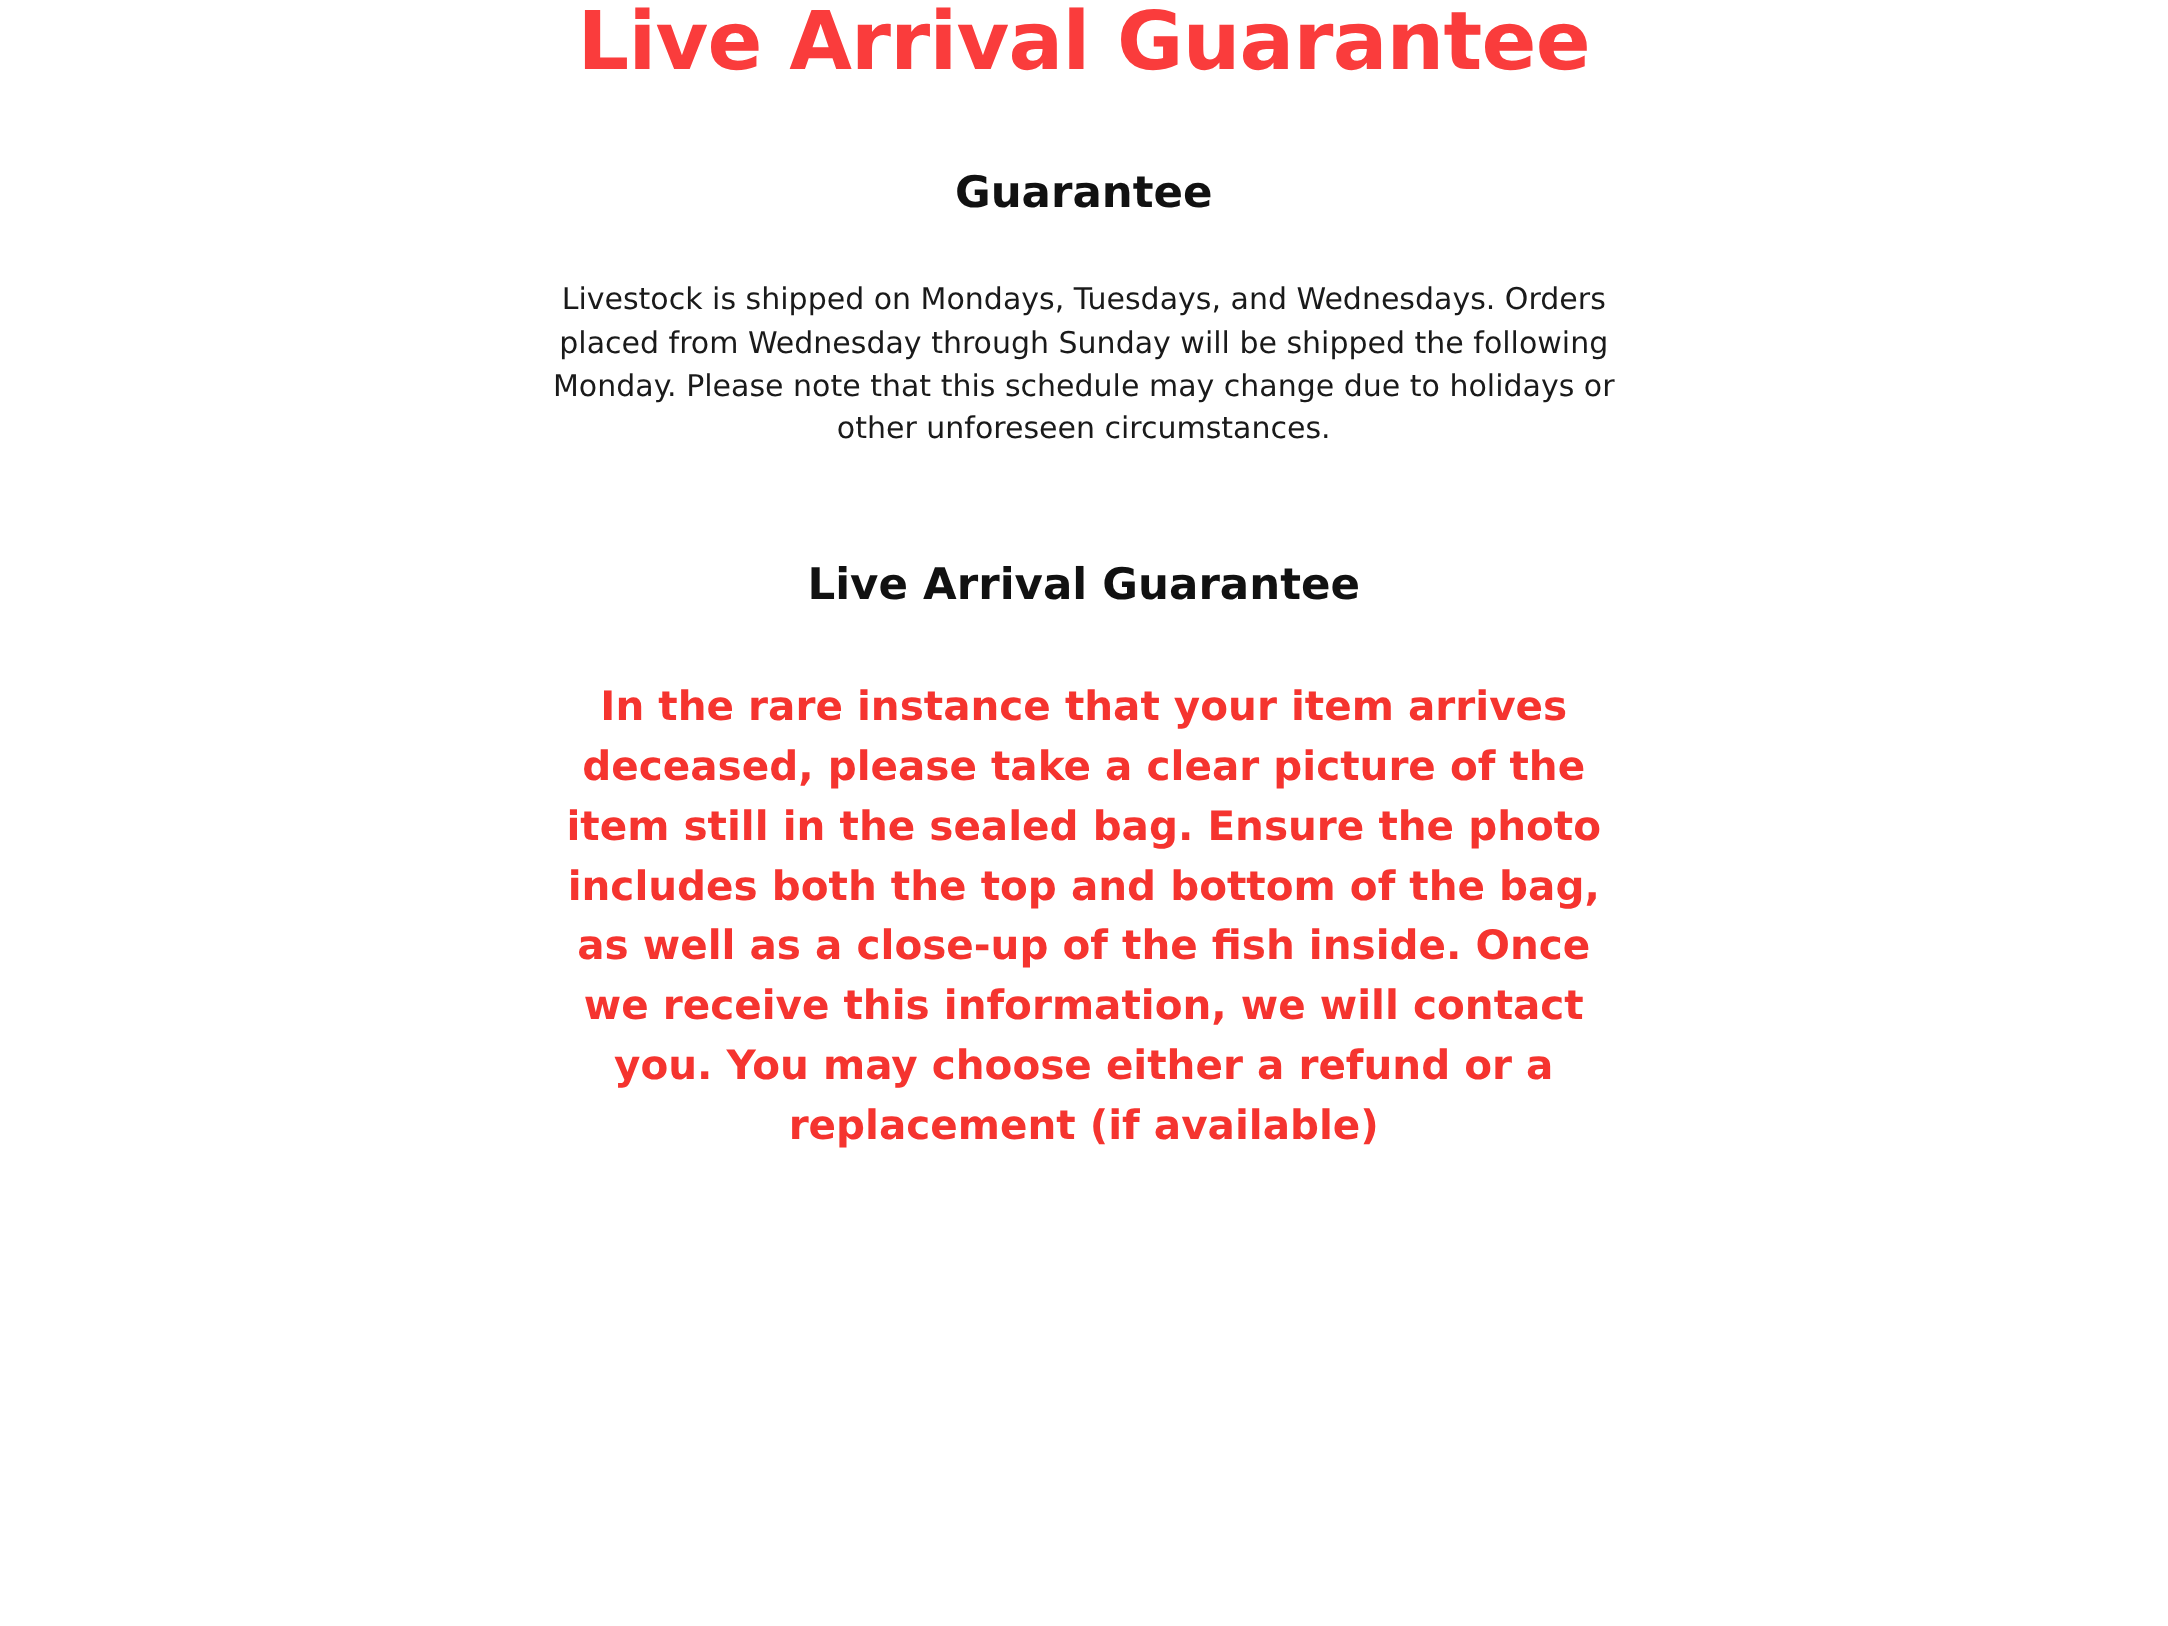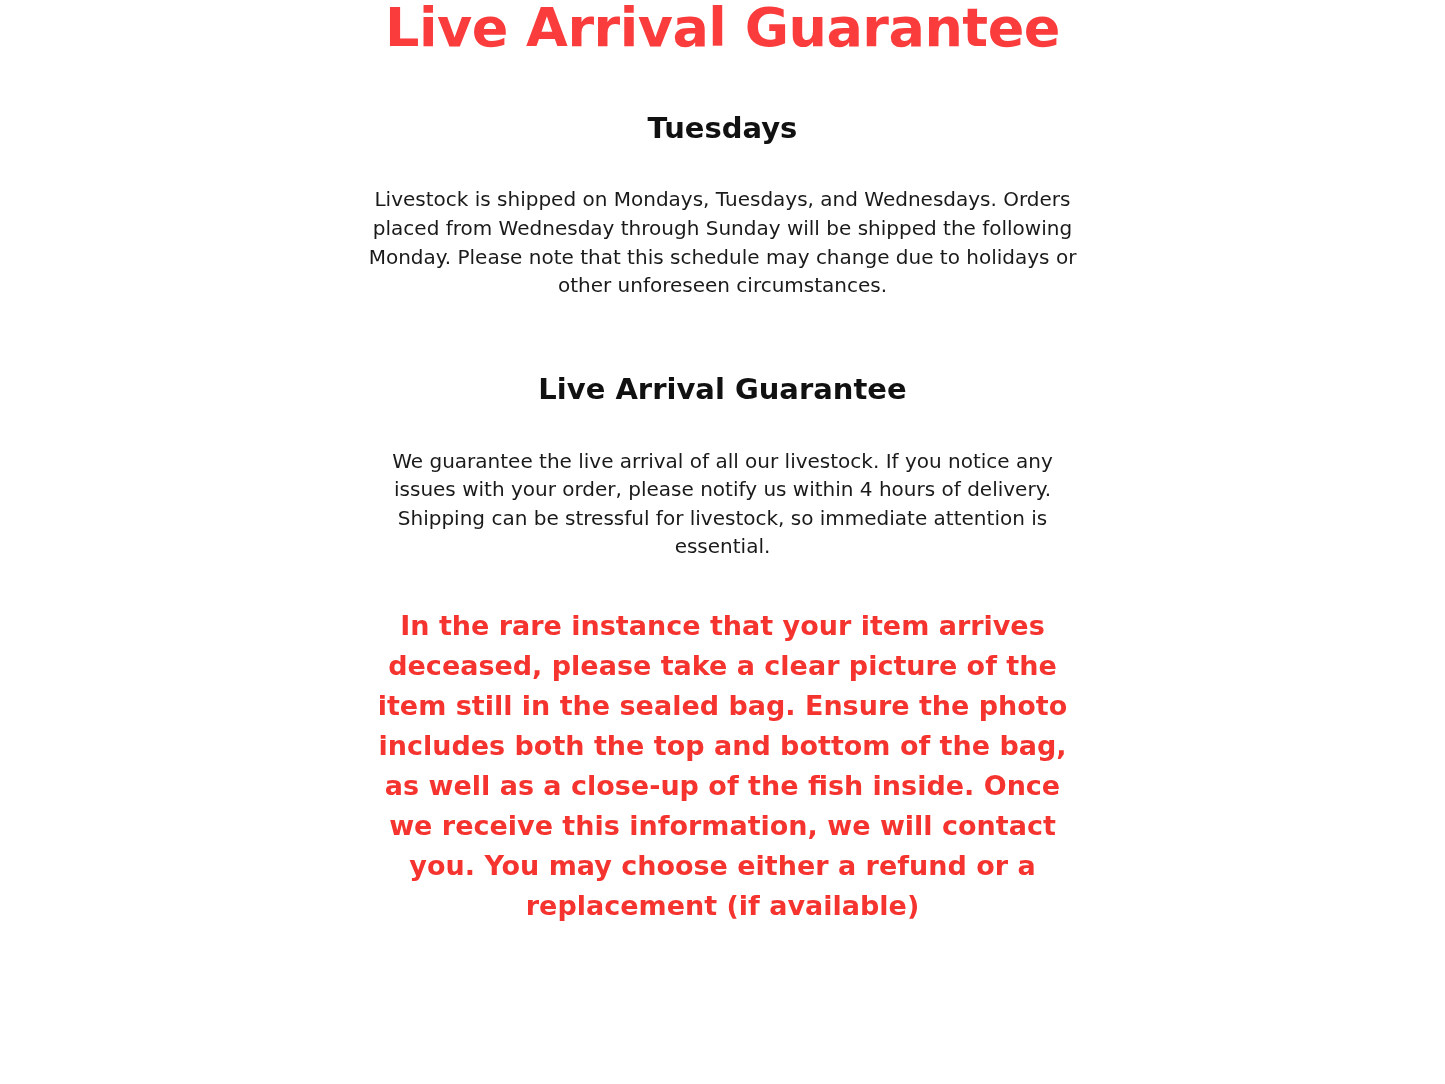--- a/index.html
+++ b/index.html
@@ -59,23 +59,22 @@
     padding-right: 4px;
   }
 </style>
 </head>
 <body>
 
 <div class="page">
 
   <h1 class="main-title">Live Arrival Guarantee</h1>
 
-  <h2 class="section-title">Tuesdays</h2>
+  <h2 class="section-title">Guarantee</h2>
 
   <p class="body-text">Livestock is shipped on Mondays, Tuesdays, and Wednesdays. Orders placed from Wednesday through Sunday will be shipped the following Monday. Please note that this schedule may change due to holidays or other unforeseen circumstances.</p>
 
   <h2 class="section-title spaced">Live Arrival Guarantee</h2>
 
-  <p class="body-text">We guarantee the live arrival of all our livestock. If you notice any issues with your order, please notify us within 4 hours of delivery. Shipping can be stressful for livestock, so immediate attention is essential.</p>
 
   <p class="notice-text">In the rare instance that your item arrives deceased, please take a clear picture of the item still in the sealed bag. Ensure the photo includes both the top and bottom of the bag, as well as a close-up of the fish inside. Once we receive this information, we will contact you. You may choose either a refund or a replacement (if available)</p>
 
 </div>
 
 </body></html>

